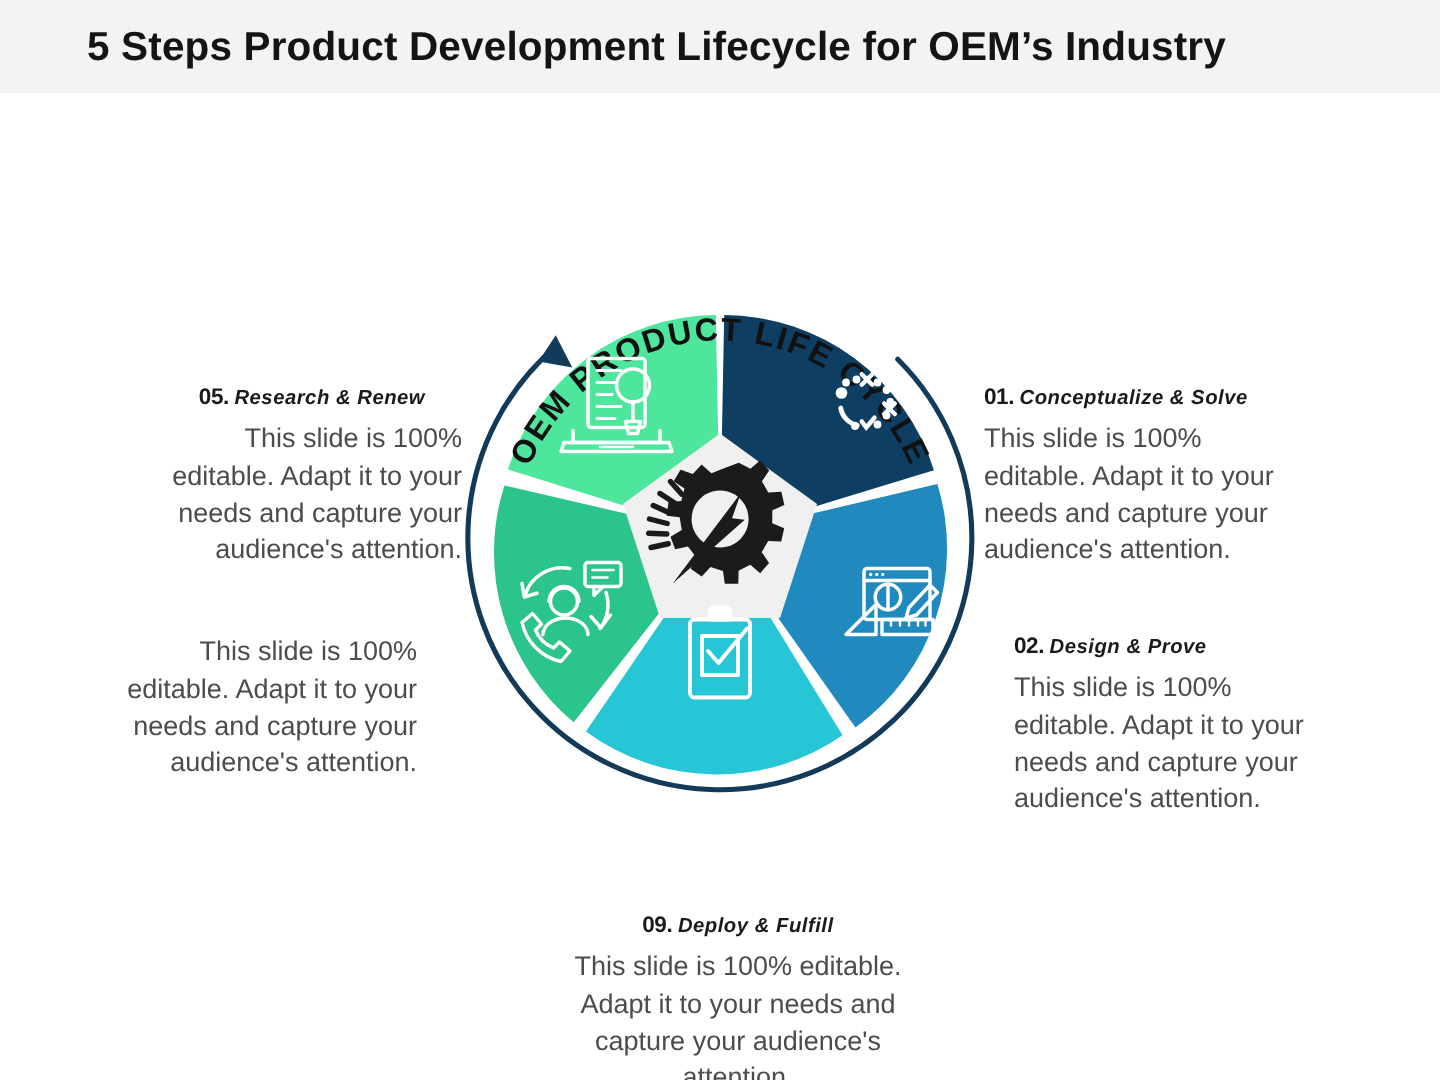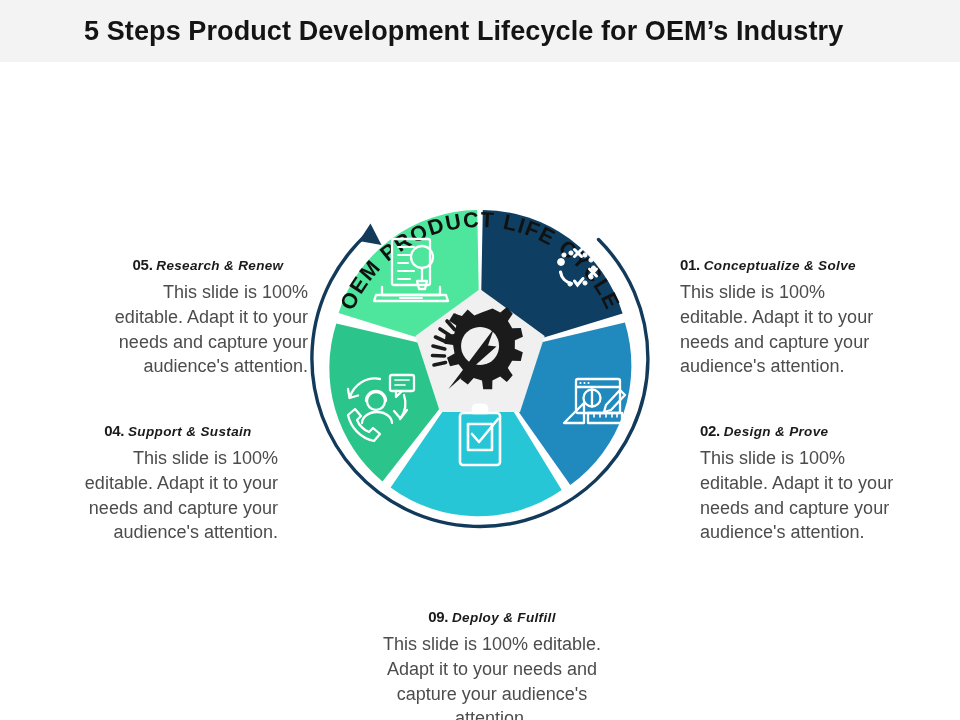--- a/index.html
+++ b/index.html
@@ -19,21 +19,21 @@
   .title-bar {
     position: absolute;
     left: 0; top: 0;
     width: 960px;
     height: 62px;
     background: #f3f3f3;
     display: flex;
     align-items: center;
   }
   .title-text {
-    margin-left: 84px;
+    margin-left: 58px;
     font-size: 27px;
     font-weight: bold;
     color: #141414;
     letter-spacing: 0.1px;
     white-space: nowrap;
   }
 
   
   .canvas {
     position: absolute;
@@ -70,22 +70,22 @@
     font-weight: bold;
     letter-spacing: 0.35px;
     font-style: italic;
   }
   .block .body {
     font-size: 18px;
     line-height: 1.38;
     color: #4c4c4c;
   }
 
-  .block-01 { left: 680px; top: 194px; width: 200px; text-align: left; }
-  .block-02 { left: 676px; top: 360px; width: 200px; text-align: left; margin-left: 24px; }
+  .block-01 { left: 656px; top: 194px; width: 200px; text-align: left; }
+  .block-02 { left: 676px; top: 360px; width: 200px; text-align: left; }
   .block-03 { left: 372px; top: 546px; width: 240px; text-align: center; }
   .block-04 { left: 78px; top: 360px; width: 200px; text-align: right; }
   .block-05 { left: 108px; top: 194px; width: 200px; text-align: right; }
   .block-04 .heading, .block-05 .heading { text-align: center; }
   .block-01 .heading, .block-02 .heading { text-align: left; }
 </style>
 </head>
 <body>
 
 <div class="title-bar">
@@ -249,24 +249,20 @@
 
   <div class="block block-03">
     <div class="heading">
       <span class="num">09.</span>
       <span class="ttl">Deploy &amp; Fulfill</span>
     </div>
     <div class="body">This slide is 100% editable. Adapt it to your needs and capture your audience's attention.</div>
   </div>
 
   <div class="block block-04">
-    <div class="heading">
-      <span class="num">04.</span>
-      <span class="ttl">Support &amp; Sustain</span>
-    </div>
     <div class="body">This slide is 100% editable. Adapt it to your needs and capture your audience's attention.</div>
   </div>
 
   <div class="block block-05">
     <div class="heading">
       <span class="num">05.</span>
       <span class="ttl">Research &amp; Renew</span>
     </div>
     <div class="body">This slide is 100% editable. Adapt it to your needs and capture your audience's attention.</div>
   </div>

